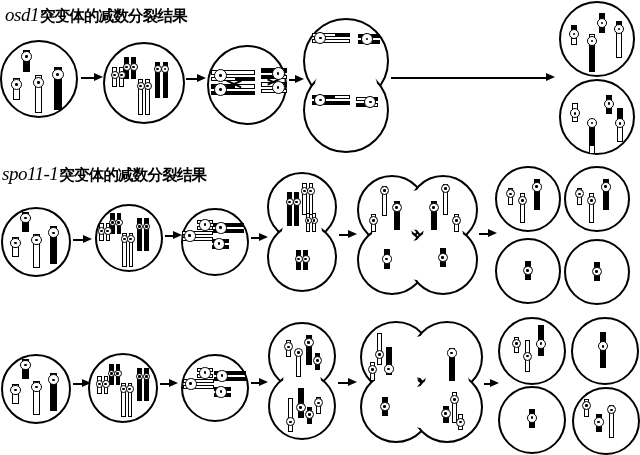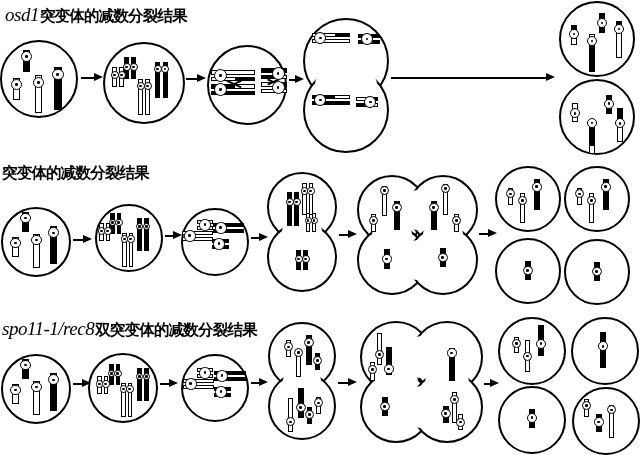--- a/index.html
+++ b/index.html
@@ -30,25 +30,22 @@
 </style>
 </head>
 <body>
 
 <div class="canvas">
   <div class="title t1">
     <span class="gene">osd1</span>
       <span class="cjk">突变体的减数分裂结果</span>
   </div>
   <div class="title t2">
+    <span class="gene">spo11-1</span>
       <span class="cjk">突变体的减数分裂结果</span>
-  </div>
-  <div class="title t3">
-    <span class="gene">spo11-1/rec8</span>
-      <span class="cjk">双突变体的减数分裂结果</span>
   </div>
   <div id="diagram">
       <div class="cell-circle" style="left: 0px; top: 40px; width: 78px; height: 78px;"></div>
       <div class="cell-circle" style="left: 103px; top: 42px; width: 82px; height: 82px;"></div>
       <div class="cell-circle" style="left: 207px; top: 45px; width: 80px; height: 80px;"></div>
       <div class="cell-circle" style="left: 303px; top: 18px; width: 86px; height: 86px;"></div>
       <div class="cell-circle" style="left: 303px; top: 67px; width: 86px; height: 86px;"></div>
       <div class="patch" style="left: 314.662px; top: 62px; width: 62.6753px; height: 47px;"></div>
       <div class="cell-circle" style="left: 559px; top: 1px; width: 76px; height: 76px;"></div>
       <div class="cell-circle" style="left: 559px; top: 79px; width: 76px; height: 76px;"></div>

